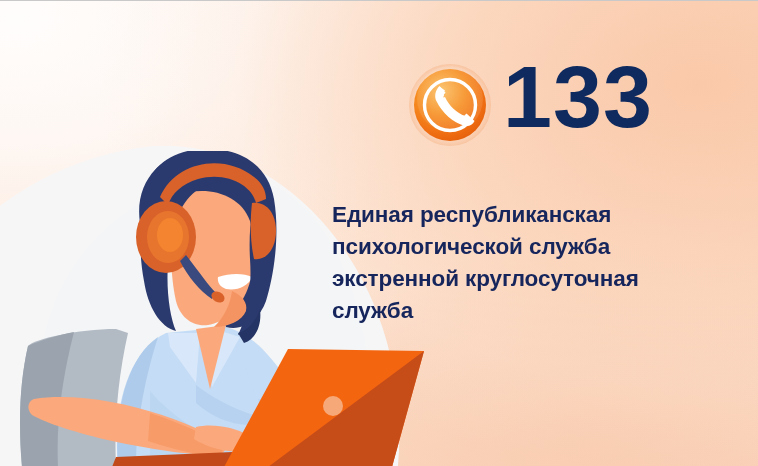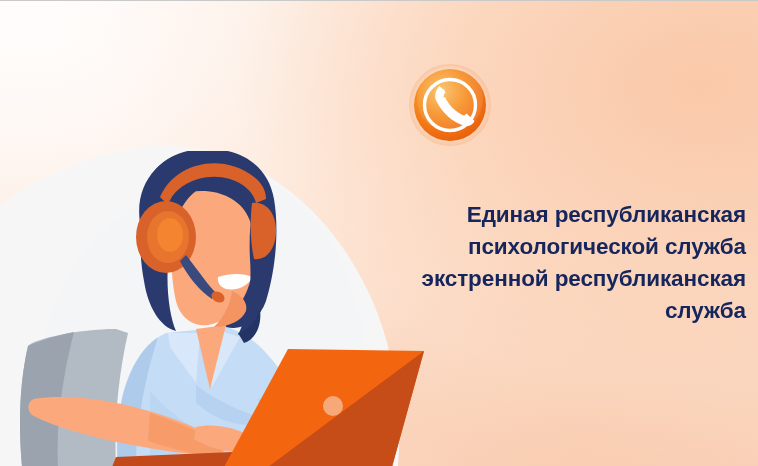--- a/index.html
+++ b/index.html
@@ -84,21 +84,21 @@
   
   .headline {
     position: absolute;
     left: 332px;
     top: 198px;
     width: 414px;
     color: #16265c;
     font-size: 22.5px;
     font-weight: bold;
     line-height: 1.42;
-    text-align: right;
+    text-align: left;
     letter-spacing: -0.1px;
   }
   .headline .l1,
   .headline .l2,
   .headline .l3,
   .headline .l4 { display: block; white-space: nowrap; }
 </style>
 </head>
 <body>
 
@@ -230,21 +230,22 @@
         <path d="M 32 24 C 28 28 27 33 29 37 L 36 33 C 35 31 35.5 29 37 27.5 Z"></path>
         <path d="M 29 37 C 33 48 44 58 55 61 L 57 53 C 49 50 41 43 37 34 Z" opacity="0.98"></path>
         <path d="M 55 61 C 59 62 63 61 65 57 L 58 51 C 57 53 56 54 54 54 Z"></path>
       </g>
 
       <path d="M 31.5 23 C 27 27.5 26 34 28.8 38.8 C 34 49.5 45 60 56.5 62.8 C 60.8 63.8 64.5 62 66.5 58
                L 58.5 50.5 C 57 52.8 55 53.6 52.8 52.6 C 46 49 39 42 35.8 35.5 C 34.8 33.2 35.4 31.2 37.6 29.8 Z" fill="#ffffff"></path>
     </svg>
   </div>
 
+  <div class="hotline-number">133</div>
 
   <div class="headline">
     <span class="l1">Единая республиканская</span>
     <span class="l2">психологической служба</span>
-    <span class="l3">экстренной республиканская</span>
+    <span class="l3">экстренной круглосуточная</span>
     <span class="l4">служба</span>
   </div>
 
 </div>
 
 </body></html>

